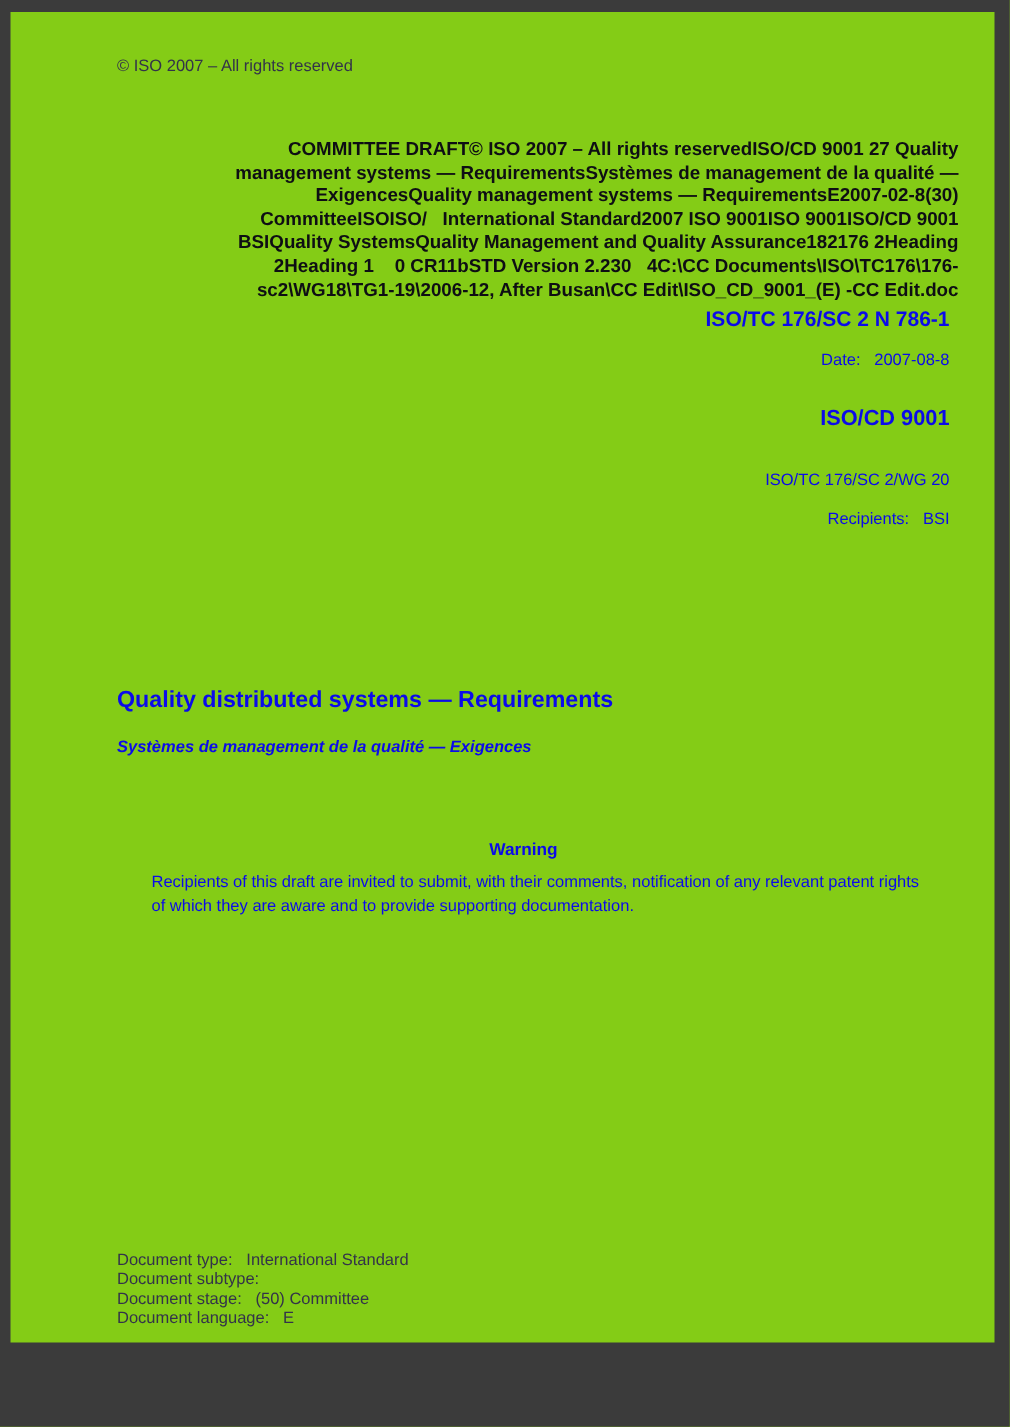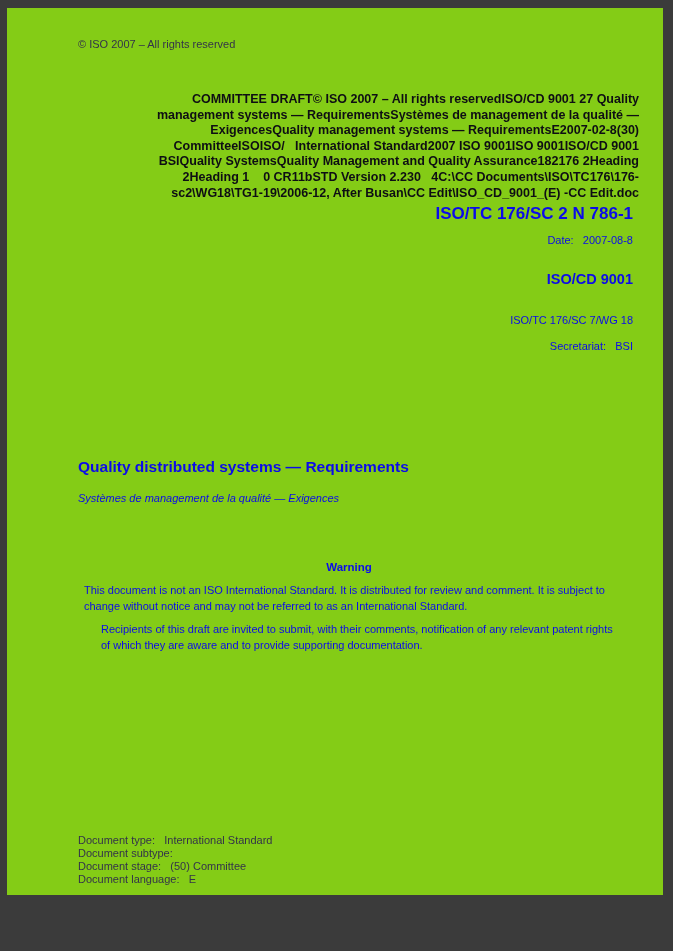--- a/index.html
+++ b/index.html
@@ -33,21 +33,21 @@
     width: 566px;
     text-align: right;
     font-size: 12.5px;
     font-weight: bold;
     line-height: 15.6px;
     color: #0e0e14;
   }
   .ref-number {
     position: absolute;
     right: 30px; top: 196px;
-    font-size: 17px;
+    font-size: 14px;
     font-weight: bold;
     color: #0b0bea;
   }
   .date-line {
     position: absolute;
     right: 30px; top: 226px;
     font-size: 11px;
     color: #0b0bea;
   }
   .doc-code {
@@ -75,20 +75,21 @@
     font-size: 15.5px;
     font-weight: bold;
     color: #0b0bea;
   }
   .title-fr {
     position: absolute;
     left: 71px; top: 484px;
     font-size: 11px;
     font-style: italic;
     color: #0b0bea;
+    font-weight: bold;
   }
   .warning-box {
     position: absolute;
     left: 65px; top: 544px;
     width: 554px;
     height: 101px;
     border: 4px solid #84cc16;
     box-sizing: border-box;
     color: #0b0bea;
   }
@@ -135,31 +136,30 @@
 BSIQuality SystemsQuality Management and Quality Assurance182176 2Heading
 2Heading 1    0 CR11bSTD Version 2.230   4C:\CC Documents\ISO\TC176\176-
 sc2\WG18\TG1-19\2006-12, After Busan\CC Edit\ISO_CD_9001_(E) -CC Edit.doc</div>
 
   <div class="ref-number">ISO/TC 176/SC 2 N 786-1</div>
 
   <div class="date-line pre">Date:   2007-08-8</div>
 
   <div class="doc-code">ISO/CD 9001</div>
 
-  <div class="committee-ref">ISO/TC 176/SC 7/WG 18</div>
+  <div class="committee-ref">ISO/TC 176/SC 2/WG 20</div>
 
-  <div class="secretariat pre">Secretariat:   BSI</div>
+  <div class="secretariat pre">Recipients:   BSI</div>
 
   <div class="title-en">Quality distributed systems — Requirements</div>
 
   <div class="title-fr">Systèmes de management de la qualité — Exigences</div>
 
   <div class="warning-box">
     <div class="warning-title">Warning</div>
-    <div class="warning-para">This document is not an ISO International Standard. It is distributed for review and comment. It is subject to change without notice and may not be referred to as an International Standard.</div>
     <div class="warning-para second">Recipients of this draft are invited to submit, with their comments, notification of any relevant patent rights of which they are aware and to provide supporting documentation.</div>
   </div>
 
   <div class="doc-info pre">Document type:   International Standard
 Document subtype:
 Document stage:   (50) Committee
 Document language:   E</div>
 
 
 </div>

